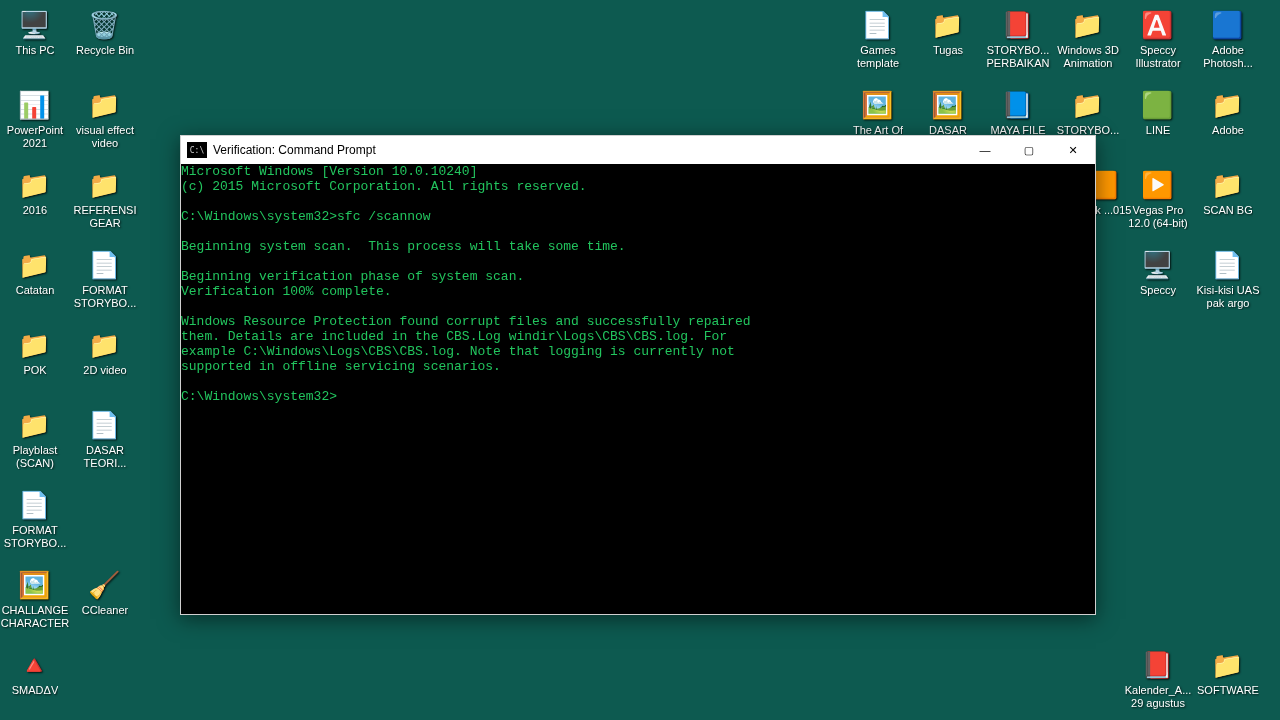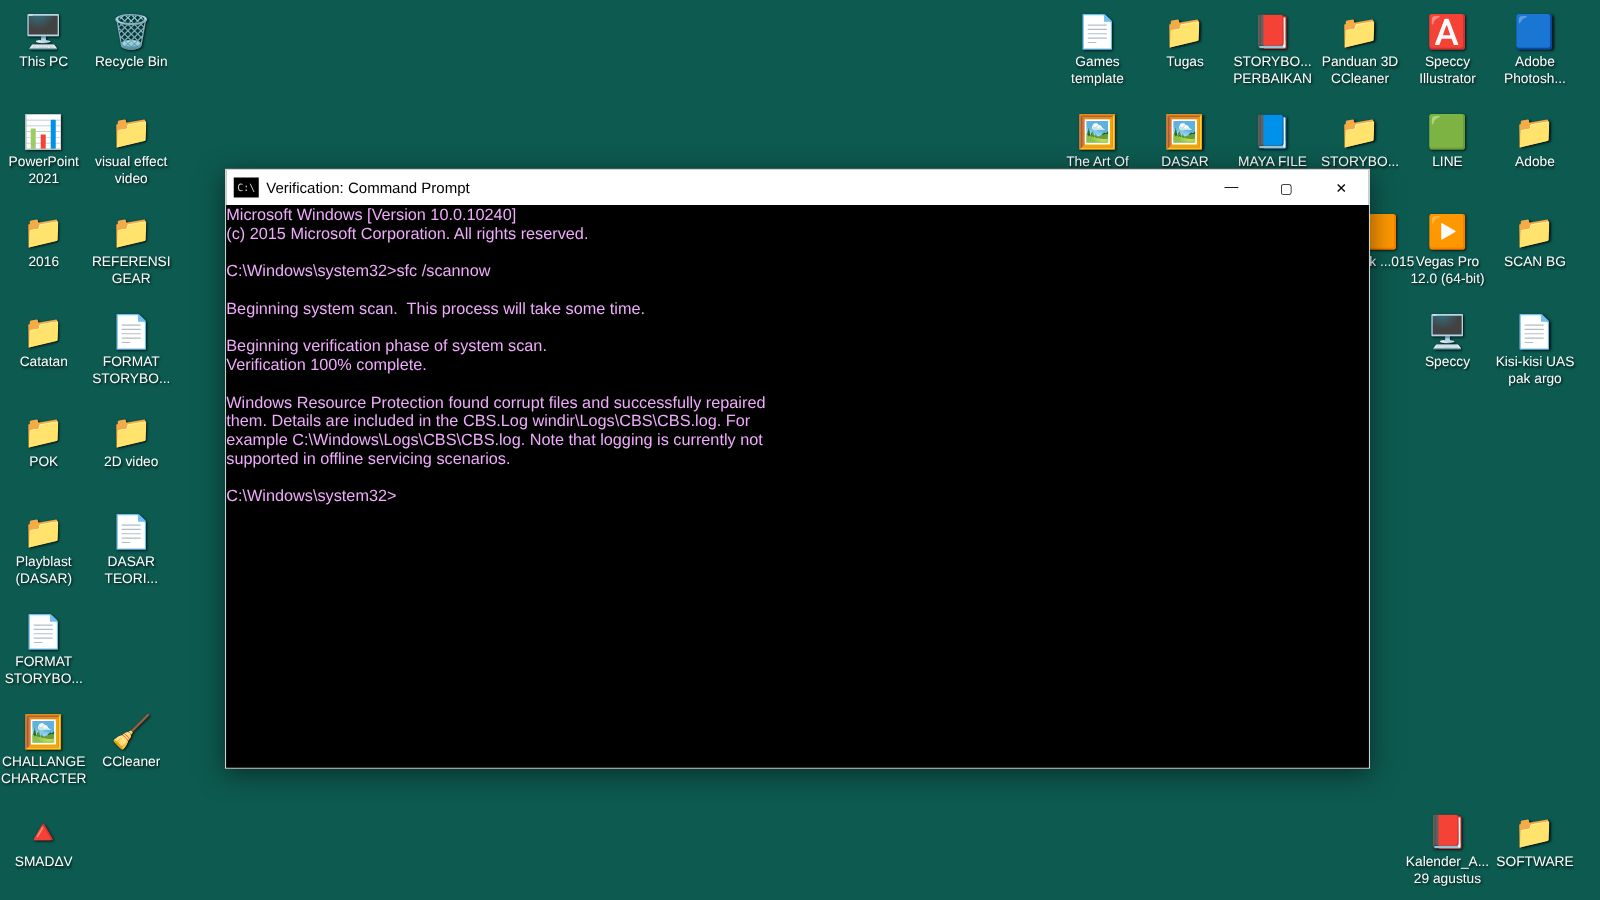--- a/index.html
+++ b/index.html
@@ -70,22 +70,22 @@
   .titlebar .win-btn {
     width: 44px; height: 28px;
     display: flex; align-items: center; justify-content: center;
     font-family: "Segoe UI Symbol", sans-serif;
     font-size: 11px;
     cursor: pointer;
   }
   .cmd-body {
     flex: 1 1 auto;
     background: #000;
-    color: #f0abfc;
-    font-family: Liberation Sans, sans-serif;
+    color: #22c55e;
+    font-family: Liberation Mono, monospace;
     font-size: 13px;
     line-height: 15px;
     padding: 0 0 0 0;
     white-space: pre-wrap;
     overflow-y: scroll;
     position: relative;
   }
   .cmd-body::-webkit-scrollbar { width: 16px; }
   .cmd-body::-webkit-scrollbar-track { background: #f0f0f0; }
   .cmd-body::-webkit-scrollbar-thumb { background: #c0c0c0; }
@@ -140,21 +140,21 @@
     <div class="desktop-icon" style="left: 0px; top: 328px;">
       <div class="ico ic-folder">📁</div>
       <div class="lbl">POK</div>
     </div>
     <div class="desktop-icon" style="left: 70px; top: 328px;">
       <div class="ico ic-folder">📁</div>
       <div class="lbl">2D video</div>
     </div>
     <div class="desktop-icon" style="left: 0px; top: 408px;">
       <div class="ico ic-folder">📁</div>
-      <div class="lbl">Playblast (DASAR)</div>
+      <div class="lbl">Playblast (SCAN)</div>
     </div>
     <div class="desktop-icon" style="left: 70px; top: 408px;">
       <div class="ico ic-white">📄</div>
       <div class="lbl">DASAR TEORI...</div>
     </div>
     <div class="desktop-icon" style="left: 0px; top: 488px;">
       <div class="ico ic-white">📄</div>
       <div class="lbl">FORMAT STORYBO...</div>
     </div>
     <div class="desktop-icon" style="left: 0px; top: 568px;">
@@ -176,21 +176,21 @@
     <div class="desktop-icon" style="left: 913px; top: 8px;">
       <div class="ico ic-folder">📁</div>
       <div class="lbl">Tugas</div>
     </div>
     <div class="desktop-icon" style="left: 983px; top: 8px;">
       <div class="ico ic-red">📕</div>
       <div class="lbl">STORYBO... PERBAIKAN</div>
     </div>
     <div class="desktop-icon" style="left: 1053px; top: 8px;">
       <div class="ico ic-folder">📁</div>
-      <div class="lbl">Panduan 3D CCleaner</div>
+      <div class="lbl">Windows 3D Animation</div>
     </div>
     <div class="desktop-icon" style="left: 1123px; top: 8px;">
       <div class="ico ic-orange">🅰️</div>
       <div class="lbl">Speccy Illustrator</div>
     </div>
     <div class="desktop-icon" style="left: 1193px; top: 8px;">
       <div class="ico ic-blue">🟦</div>
       <div class="lbl">Adobe Photosh...</div>
     </div>
     <div class="desktop-icon" style="left: 843px; top: 88px;">

